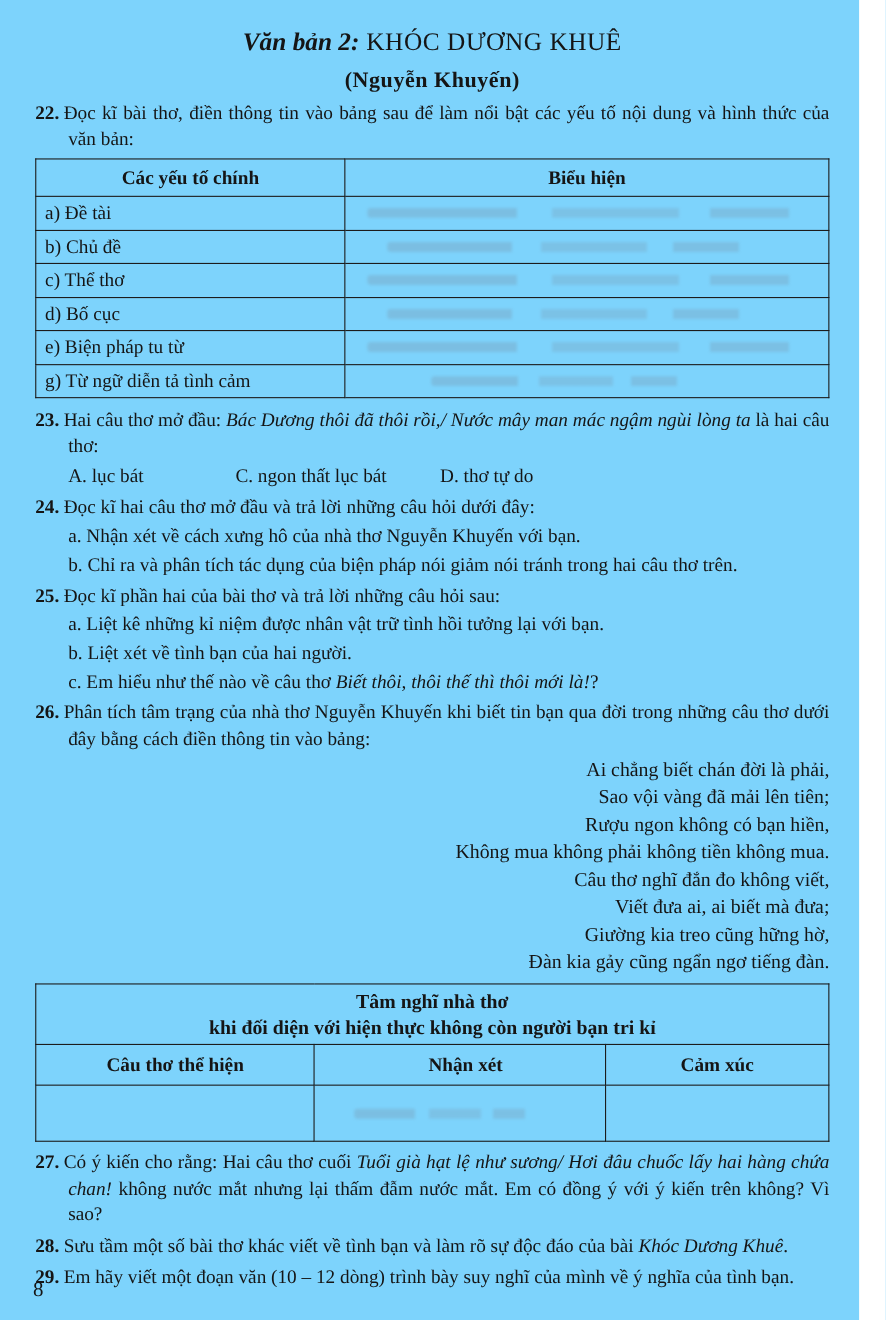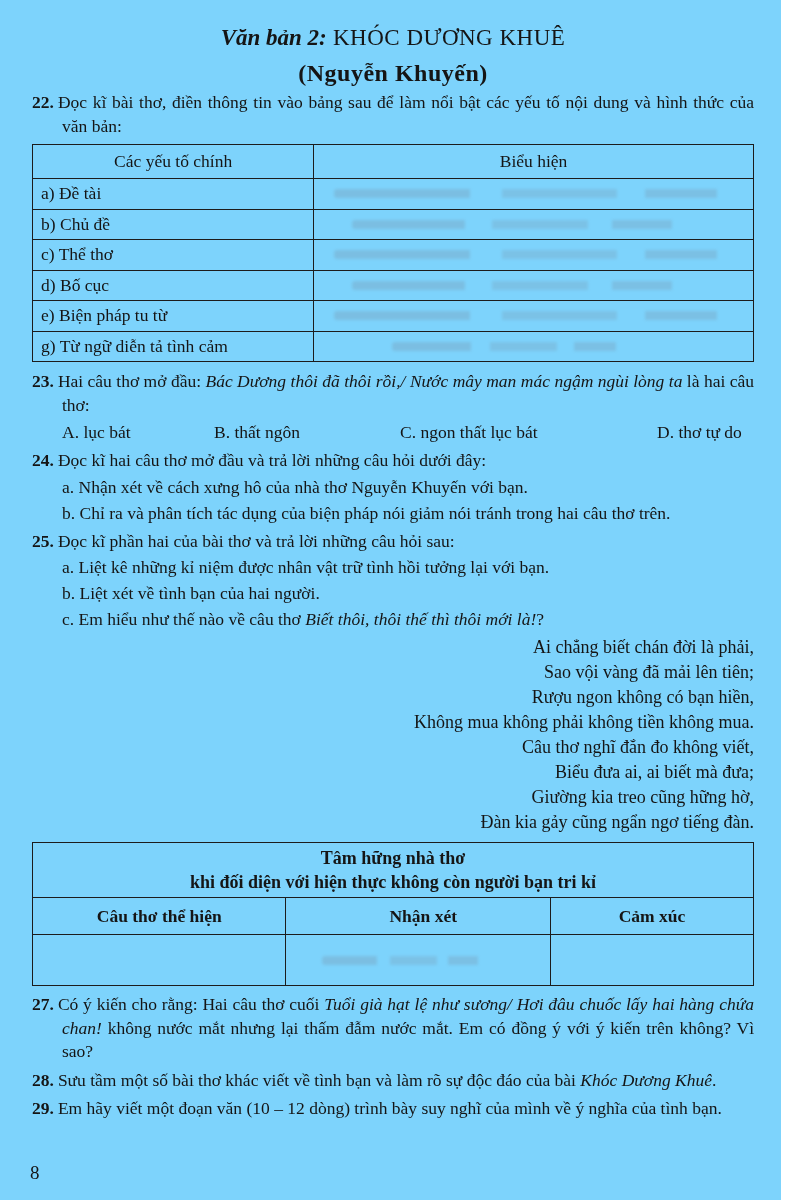--- a/index.html
+++ b/index.html
@@ -6,31 +6,31 @@
   .page{
     width:781px;height:1200px;position:relative;box-sizing:border-box;
     background:#7dd3fc;color:#151515;overflow:hidden;
     font-family:"Liberation Serif","DejaVu Serif",serif;
     padding:16px 27px 0 32px;
   }
   
   .title-line{text-align:center;font-size:23px;line-height:28px;margin-top:8px;}
   .title-prefix{font-weight:bold;font-style:italic;}
   .title-main{letter-spacing:0.5px;}
-  .author-line{text-align:center;font-weight:bold;font-size:24px;line-height:26px;margin-top:8px;letter-spacing:0.5px;}
+  .author-line{text-align:center;font-weight:bold;font-size:20px;line-height:26px;margin-top:8px;letter-spacing:0.5px;}
   
   .q{font-size:17.5px;line-height:23.5px;margin:5px 0 2px;padding-left:30px;text-indent:-30px;text-align:justify;}
   .qnum{font-weight:bold;padding-right:4px;}
   .sub{font-size:17.5px;line-height:24px;padding-left:30px;margin:2px 0;}
   .it{font-style:italic;margin-top:29px;}
   
   table{border-collapse:collapse;width:100%;}
   .t1{margin:6px 0 8px;}
   .t1 th,.t1 td{border:1.7px solid #1c1c1c;font-size:17.5px;padding:1px 8px;}
-  .t1 th{text-align:center;font-weight:normal;height:31px;}
+  .t1 th{text-align:center;font-weight:bold;height:31px;}
   .t1 td{height:27.5px;}
   .t1 .c1{width:39%;}
   
   .opts{display:grid;grid-template-columns:133px 167px 238px auto;padding-left:30px;font-size:17.5px;line-height:24px;margin:3px 0 4px;gap:19px;}
   
   .poem{font-size:18px;line-height:25px;margin:4px 0 6px 165px;text-align:right;}
   .poem div:nth-child(4){margin-left:-24px;}
   .poem div:nth-child(8){margin-left:-47px;}
   
   .t2{margin:7px 0 7px;}
@@ -99,51 +99,51 @@
       <td>
             <div class="bleed tiny"></div>
           </td>
     </tr>
   </tbody>
     </table>
 
   <p class="q"><span class="qnum">23.</span><span>Hai câu thơ mở đầu: </span><span class="it">Bác Dương thôi đã thôi rồi,/ Nước mây man mác ngậm ngùi lòng ta</span><span> là hai câu thơ:</span></p>
   <div class="opts">
     <span>A. lục bát</span>
-    <span>B. thất ngôn</span>
     <span>C. ngon thất lục bát</span>
     <span>D. thơ tự do</span>
   </div>
 
   <p class="q"><span class="qnum">24.</span><span>Đọc kĩ hai câu thơ mở đầu và trả lời những câu hỏi dưới đây:</span></p>
   <div class="sub">a. Nhận xét về cách xưng hô của nhà thơ Nguyễn Khuyến với bạn.</div>
   <div class="sub">b. Chỉ ra và phân tích tác dụng của biện pháp nói giảm nói tránh trong hai câu thơ trên.</div>
 
   <p class="q"><span class="qnum">25.</span><span>Đọc kĩ phần hai của bài thơ và trả lời những câu hỏi sau:</span></p>
   <div class="sub">a. Liệt kê những kỉ niệm được nhân vật trữ tình hồi tưởng lại với bạn.</div>
   <div class="sub">b. Liệt xét về tình bạn của hai người.</div>
   <div class="sub"><span>c. Em hiểu như thế nào về câu thơ </span><span class="it">Biết thôi, thôi thế thì thôi mới là!</span><span>?</span></div>
 
+  <p class="q"><span class="qnum">26.</span><span>Phân tích tâm trạng của nhà thơ Nguyễn Khuyến khi biết tin bạn qua đời trong những câu thơ dưới đây bằng cách điền thông tin vào bảng:</span></p>
 
   <div class="poem">
     <div>Ai chẳng biết chán đời là phải,</div>
     <div>Sao vội vàng đã mải lên tiên;</div>
     <div>Rượu ngon không có bạn hiền,</div>
     <div>Không mua không phải không tiền không mua.</div>
     <div>Câu thơ nghĩ đắn đo không viết,</div>
-    <div>Biểu đưa ai, ai biết mà đưa;</div>
+    <div>Viết đưa ai, ai biết mà đưa;</div>
     <div>Giường kia treo cũng hững hờ,</div>
     <div>Đàn kia gảy cũng ngẩn ngơ tiếng đàn.</div>
   </div>
 
   <table class="t2">
     <tbody>
         <tr>
       <td class="merged" colspan="3">
-        <div>Tâm hững nhà thơ</div>
+        <div>Tâm nghĩ nhà thơ</div>
         <div>khi đối diện với hiện thực không còn người bạn tri kỉ</div>
       </td>
     </tr>
     <tr>
       <th class="colhead cA">Câu thơ thể hiện</th>
       <th class="colhead cB">Nhận xét</th>
       <th class="colhead cC">Cảm xúc</th>
     </tr>
     <tr class="body-row">
       <td></td>

